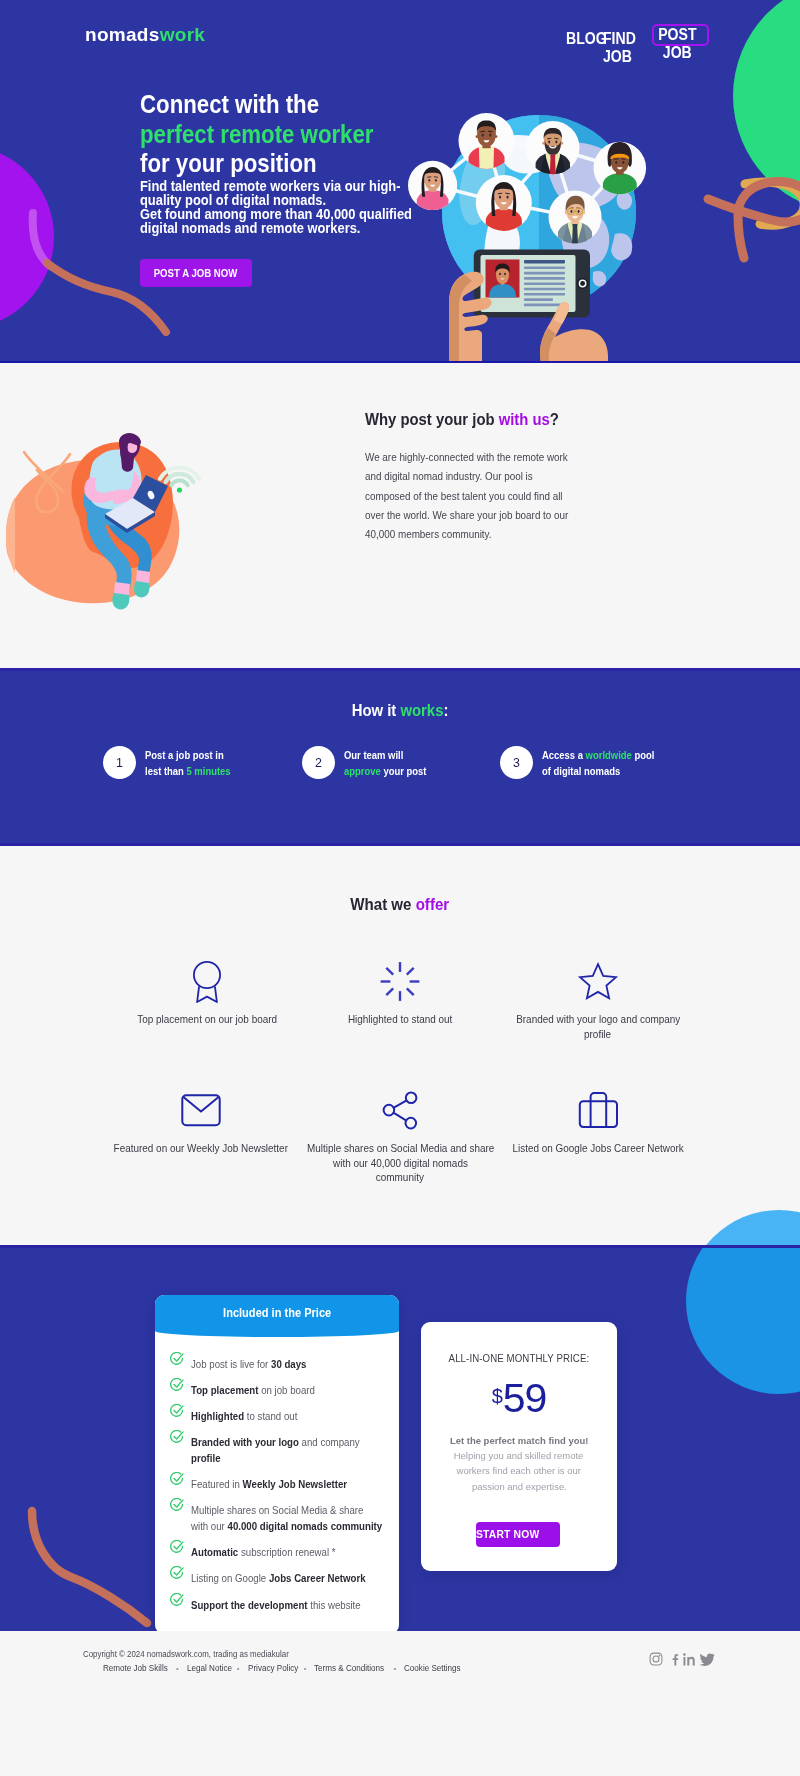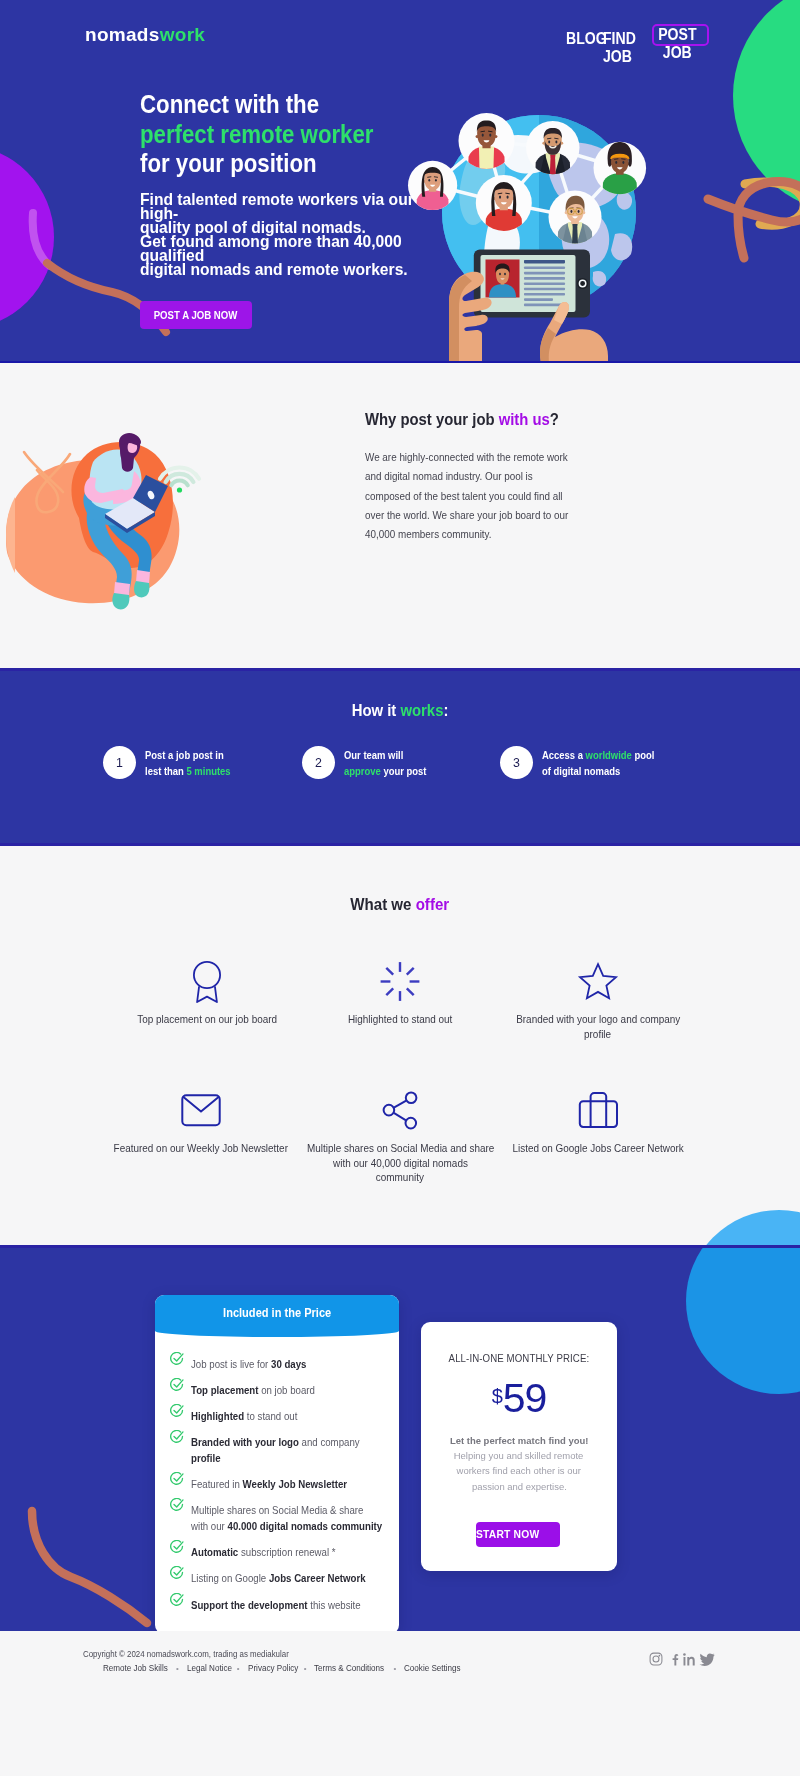--- a/index.html
+++ b/index.html
@@ -21,21 +21,21 @@
 .nav a { color:#fff; font-size:16px; font-weight:bold; text-decoration:none; display:inline-block; }
 .nav a span { display:inline-block; transform:scaleX(0.88); transform-origin:left center; }
 .nav-blog-w { margin-top:6px; width:37px; }
 .nav-find-w { margin-top:6px; width:49px; }
 .nav .cta { border:2px solid #a712f0; border-radius:5px; width:57px; height:22px; line-height:18px; text-align:center; }
 
 .hero-copy { position:absolute; left:140px; top:90px; width:320px; z-index:5; }
 .h1 { font-size:26px; font-weight:bold; line-height:29.5px; color:#fff; }
 .h1 span { display:inline-block; transform:scaleX(0.855); transform-origin:left center; }
 .h1 .g { color:#2ee06a; }
-.hero-sub { margin-top:14px; font-size:17px; line-height:14px; color:#fff; font-weight:bold; }
+.hero-sub { font-size:14px; line-height:14px; color:#fff; font-weight:bold; }
 .hero-sub span { display:inline-block; transform:scaleX(0.92); transform-origin:left center; }
 .hero-btn { margin-top:24px; display:inline-block; background:#9d15e8; color:#fff; font-size:10.7px; font-weight:bold; height:28px; line-height:28px; width:112px; text-align:center; border-radius:4px; text-decoration:none; }
 .hero-btn span { display:inline-block; transform:scaleX(0.9); }
 .hero-art { position:absolute; left:393px; top:94px; width:300px; height:270px; z-index:4; }
 .heroart-svg { display:block; }
 
 
 .why { position:relative; height:308px; background:#f6f6f7; border-bottom:3px solid #2a23a4; }
 .why-art { position:absolute; left:3px; top:67px; width:200px; height:180px; }
 .why-copy { position:absolute; left:365px; top:47px; width:240px; }

